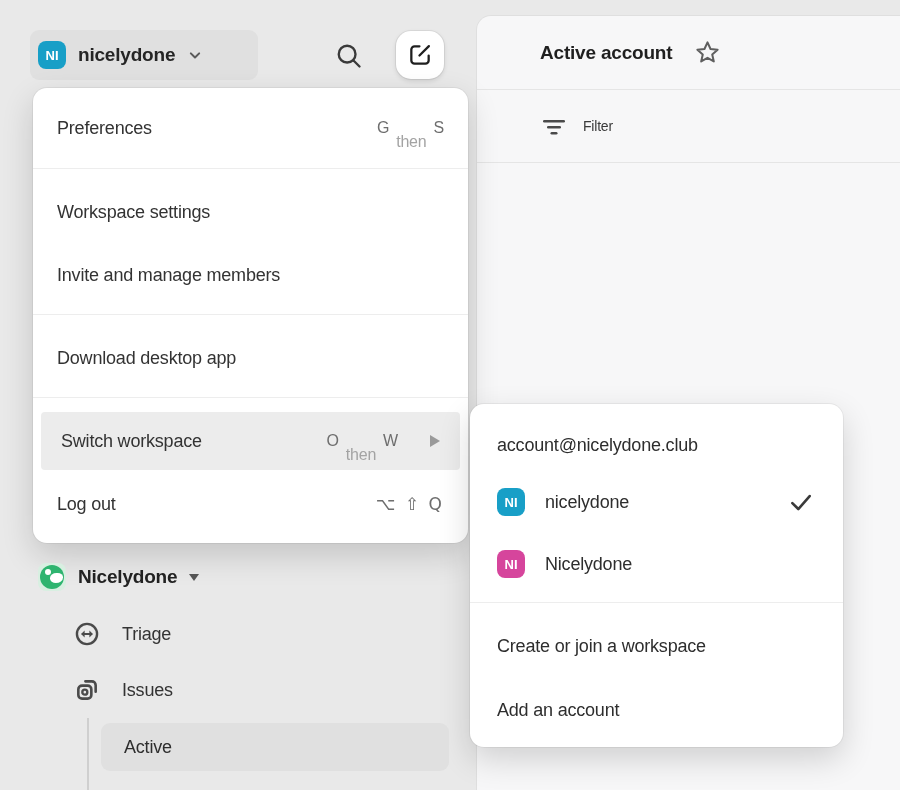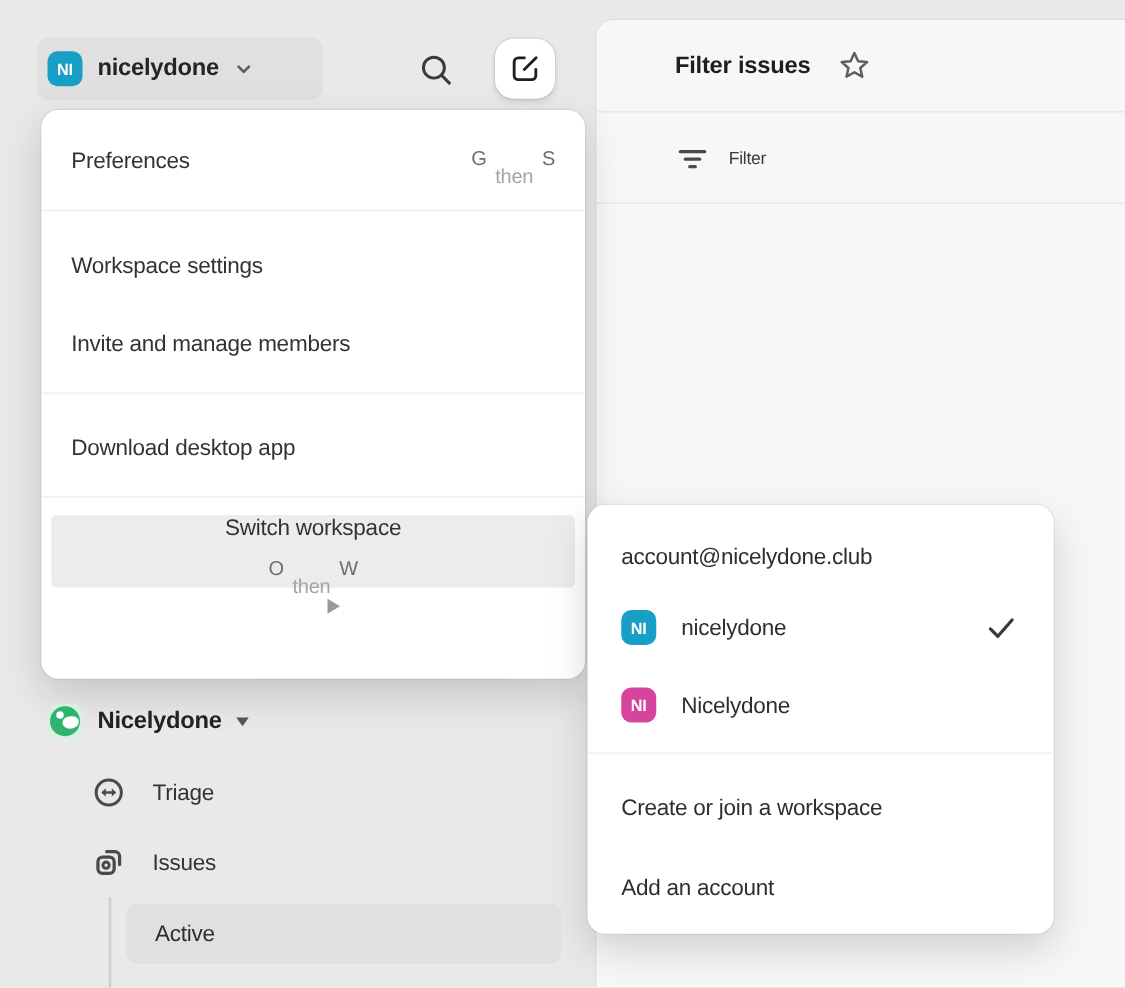--- a/index.html
+++ b/index.html
@@ -80,21 +80,20 @@
   .menu-divider { position: absolute; left: 0; right: 0; height: 1px; background: #ededed; }
   .spacer { flex: 1; }
   .shortcut { display: flex; align-items: center; gap: 7px; font-size: 16px; }
   .sc-key { color: #6e6e6e; }
   .sc-sep { color: #a3a3a3; margin-top: 28px; }
   .sc-combo { color: #6e6e6e; font-family: "DejaVu Sans", sans-serif; font-size: 17px; letter-spacing: 2px; }
   .row-highlight {
     left: 8px !important; right: 8px !important; height: 58px !important;
     background: #ececec; border-radius: 4px;
     padding: 0 20px !important;
-    flex-direction: column;
   }
   .tri-right {
     width: 0; height: 0; margin-left: 32px;
     border-left: 10px solid #9a9a9a;
     border-top: 6px solid transparent;
     border-bottom: 6px solid transparent;
   }
 
   
   .submenu-card {
@@ -139,21 +138,21 @@
     cursor: pointer;
   }
 
   svg { display: block; }
 </style>
 </head>
 <body>
 
 <div class="abs main-panel">
   <div class="panel-header">
-    <span class="panel-title">Filter issues</span>
+    <span class="panel-title">Active account</span>
     <span class="star-wrap">
       <span>
         <svg width="27" height="27" viewBox="0 0 24 24" fill="none" stroke="#5f5f5f" stroke-width="1.8" stroke-linejoin="round">
           <path d="M12 3l2.7 5.9 6.3.6-4.8 4.2 1.4 6.2L12 16.7 6.4 19.9l1.4-6.2L3 9.5l6.3-.6z"></path>
         </svg>
       </span>
     </span>
   </div>
   <div class="filter-row">
     <span>
@@ -224,20 +223,25 @@
     <span>Switch workspace</span>
     <span class="spacer"></span>
     <span class="shortcut">
       <span class="sc-key">O</span>
       <span class="sc-sep">then</span>
       <span class="sc-key">W</span>
     </span>
     <span class="tri-right"></span>
   </div>
 
+  <div class="row" style="top:392px;">
+    <span>Log out</span>
+    <span class="spacer"></span>
+    <span class="sc-combo">⌥ ⇧ Q</span>
+  </div>
 </div>
 
 <div class="abs submenu-card">
   <div class="srow email-label" style="top:21px; height:40px;">account@nicelydone.club</div>
 
   <div class="srow" style="top:72px; height:52px;">
     <span class="badge badge-teal">NI</span>
     <span class="name">nicelydone</span>
     <span class="spacer"></span>
     <span>

